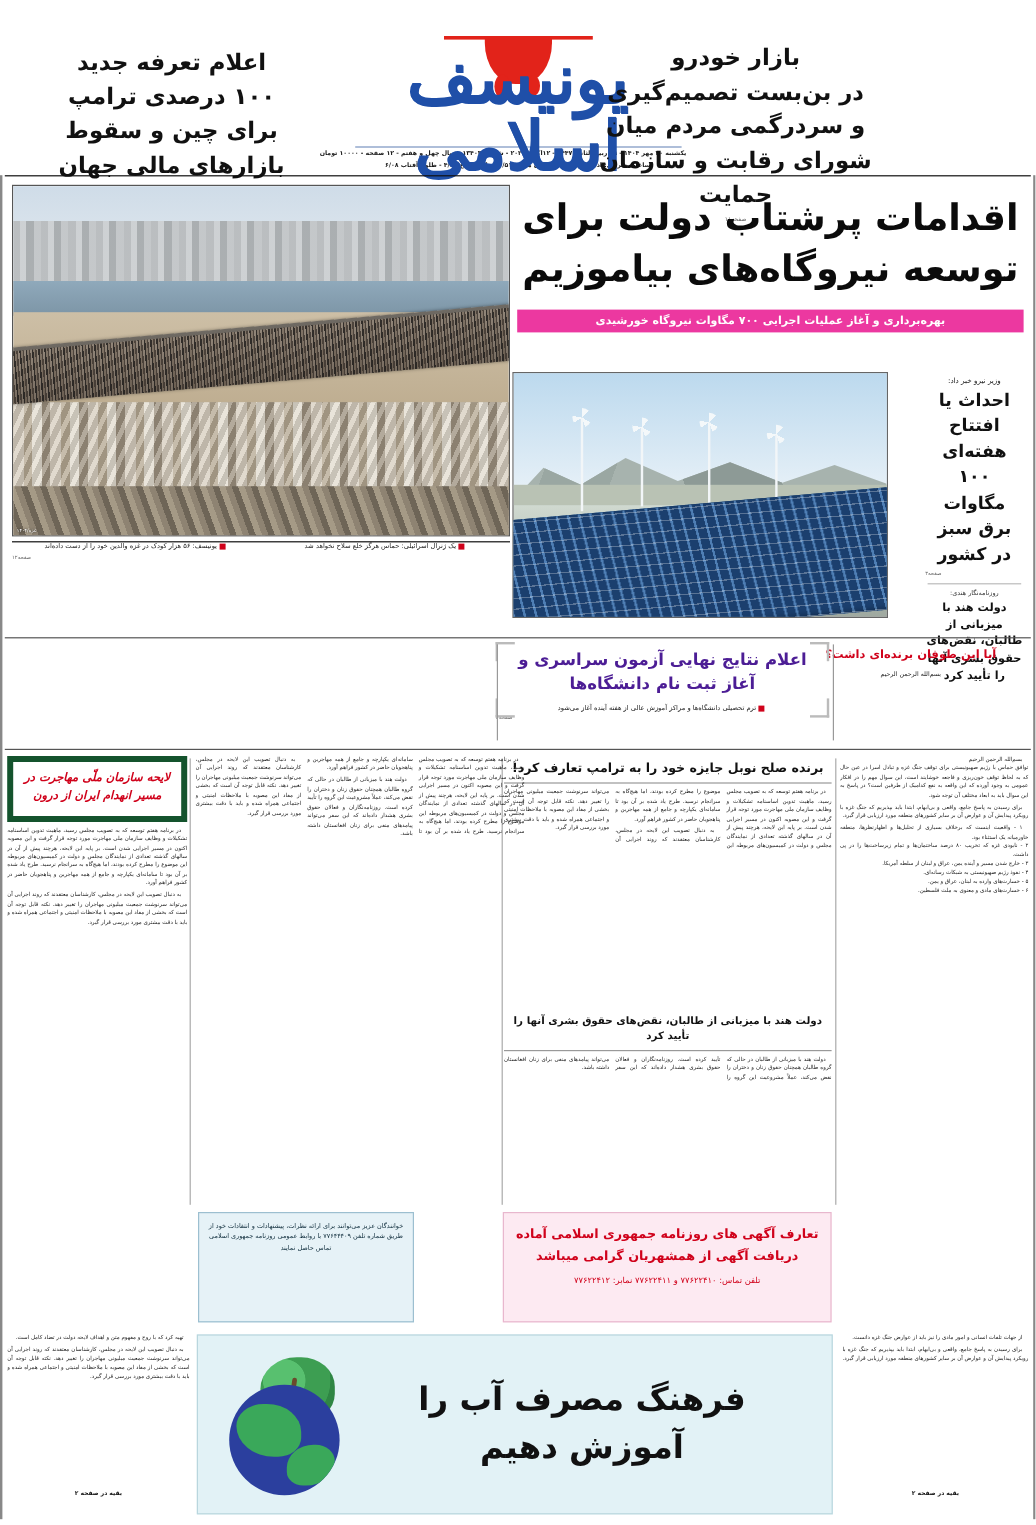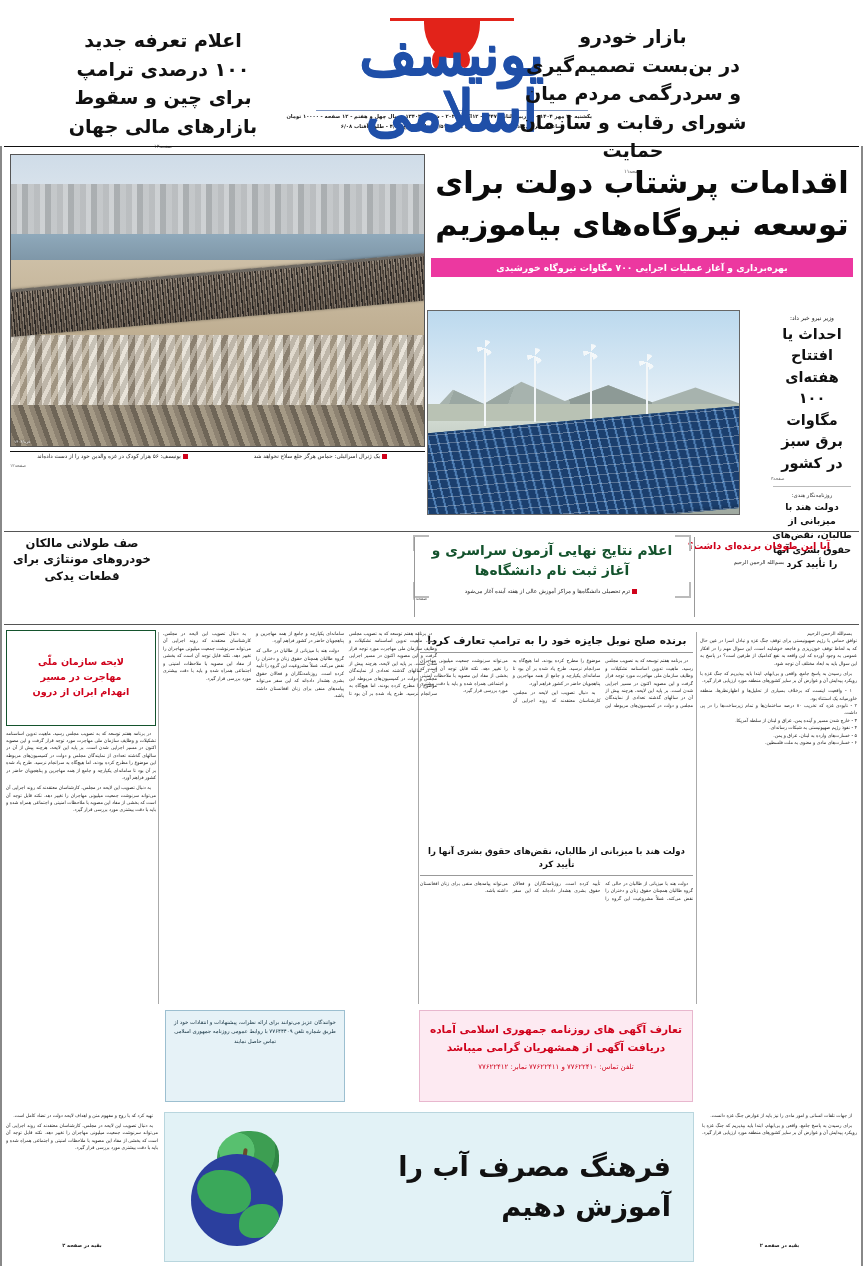--- a/index.html
+++ b/index.html
@@ -7,21 +7,21 @@
   html, body {
     width: 863px; height: 1271px;
     background: #ffffff;
     font-family: "DejaVu Sans", "Liberation Sans", sans-serif;
     direction: rtl;
     overflow: hidden;
   }
   .page { position: relative; width: 863px; height: 1271px; background:#fff; }
 
   
-  .masthead { position:absolute; top:4px; left:0; width:756px; height:145px;margin-left:20px; }
+  .masthead { position:absolute; top:16px; left:0; width:756px; height:145px; }
   .mh-side {
     position:absolute; top:22px; width:278px;
     text-align:center; font-weight:bold; font-size:19px;
     line-height:1.5; color:#111; letter-spacing:-0.2px;
   }
   .mh-left  { left:4px; }
   .mh-right { right:4px; top:18px; }
   .mh-page-ref {
     font-size:5px; font-weight:normal; color:#555;
     margin-top:3px; text-align:center;
@@ -183,21 +183,21 @@
   
   .band2 { position:absolute; top:531px; left:0; width:863px; height:92px; }
   .b2-rule { position:absolute; top:0; left:4px; width:855px; height:1px; background:#555; }
   .b2-cell { position:absolute; top:4px; }
   .b2-a { right:24px; width:160px; }
   .b2-b { right:172px; width:278px; }
   .b2-c { left:162px; width:268px; }
   .b2-d { left:6px; width:152px; }
   .vdiv { position:absolute; top:6px; width:1px; background:#999; }
 
-  .sec-hl-lg { font-size:13.8px; font-weight:bold; text-align:center; line-height:1.42; color:#14532d; }
+  .sec-hl-lg { font-size:13.8px; font-weight:bold; text-align:center; line-height:1.42; color:#4c1d95; }
   .sec-hl-md { font-size:11.6px; font-weight:bold; text-align:center; line-height:1.42; color:#111; }
   .sec-sub-sm { font-size:5.6px; text-align:center; line-height:1.55; color:#1a1a1a; margin-top:3px; }
   .corner-box { position:relative; padding:6px 10px 4px; }
   .corner-box:before, .corner-box:after {
     content:""; position:absolute; width:14px; height:14px; border:2px solid #bbb;
   }
   .corner-box:before { top:0; right:0; border-left:none; border-bottom:none; }
   .corner-box:after  { top:0; left:0; border-right:none; border-bottom:none; }
   .corner-bot { position:relative; }
   .corner-bot:before, .corner-bot:after {
@@ -225,21 +225,21 @@
 
   .c-right  { right:6px;  width:157px; }
   .c-mid1   { right:170px; width:273px; }
   .c-mid2   { left:163px;  width:274px; }
   .c-left   { left:6px;    width:150px; }
 
   .red-box-hl {
     font-size:9.6px; font-weight:bold; color:#d0021b; text-align:center;
     line-height:1.55; padding:4px 2px 5px;
   }
-  .box-red-border { border:1px solid #14532d; padding:20px; }
+  .box-red-border { border:5px solid #14532d; padding:3px;font-style:italic; }
   .story-hl-sm { font-size:8.6px; font-weight:bold; text-align:center; line-height:1.5; color:#111; padding:2px 0 4px; }
   .story-hl-md { font-size:10.5px; font-weight:bold; text-align:center; line-height:1.45; color:#111; padding:3px 0 4px; }
   .three-cols { column-count:3; column-gap:5px; }
 
   
   .ads { position:absolute; top:1004px; left:0; width:863px; height:104px; }
   .ad-pink {
     position:absolute; top:6px; right:170px; width:274px; height:92px;
     background:#fdeaf2; border:1px solid #e8b7ce; text-align:center;
     padding:9px 6px;
@@ -252,21 +252,21 @@
     font-size:5.4px; line-height:1.75; color:#0d2b3a; text-align:center;
   }
 
   
   .bottom-ad {
     position:absolute; top:1112px; left:164px; width:530px; height:150px;
     background:#e2f2f6; border:1px solid #b9d6de;
     display:flex; align-items:center; padding:0 14px;
   }
   .ba-text {
-    flex:1; text-align:right; font-size:27px; font-weight:bold;
+    flex:1; text-align:center; font-size:27px; font-weight:bold;
     color:#111; line-height:1.5; letter-spacing:-0.5px; padding-right:8px;
   }
   .globe-art { position:relative; width:120px; height:125px; }
   .globe {
     position:absolute; bottom:4px; left:12px; width:92px; height:92px;
     border-radius:50%; background:#2b3f9e; overflow:hidden;
   }
   .globe:before {
     content:""; position:absolute; width:54px; height:44px; left:6px; top:16px;
     background:#3aa85a; border-radius:44% 56% 38% 62%;
@@ -407,25 +407,20 @@
         <div class="sec-hl-lg">اعلام نتایج نهایی آزمون سراسری و آغاز ثبت نام دانشگاه‌ها</div>
       </div>
       <div class="sec-sub-sm corner-bot">
         <span class="sq"></span><span>ترم تحصیلی دانشگاه‌ها و مراکز آموزش عالی از هفته آینده آغاز می‌شود</span>
       </div>
       <div class="pgref" style="text-align:left">صفحه۲</div>
     </div>
     <div class="vdiv" style="right:448px; height:80px;"></div>
 
 
-    <div class="b2-cell b2-d" style="display:flex;gap:4px">
-      <div style="flex:1">
-        <div class="sec-hl-md">صف طولانی مالکان خودروهای مونتاژی برای قطعات یدکی</div>
-      </div>
-    </div>
   </div>
 
   <div class="main">
     <div class="main-rule"></div>
 
     <div class="col c-right">
       <div class="body-col" style="height:370px">
         <p style="white-space:pre-line">بسم‌الله الرحمن الرحیم
 توافق حماس با رژیم صهیونیستی برای توقف جنگ غزه و تبادل اسرا در عین حال که به لحاظ توقف خون‌ریزی و فاجعه خوشایند است، این سوال مهم را در افکار عمومی به وجود آورده که این واقعه به نفع کدامیک از طرفین است؟ در پاسخ به این سوال باید به ابعاد مختلف آن توجه شود.</p>
         <p>برای رسیدن به پاسخ جامع، واقعی و بی‌ابهام، ابتدا باید بپذیریم که جنگ غزه با رویکرد پیدایش آن و عوارض آن بر سایر کشورهای منطقه مورد ارزیابی قرار گیرد.</p>

